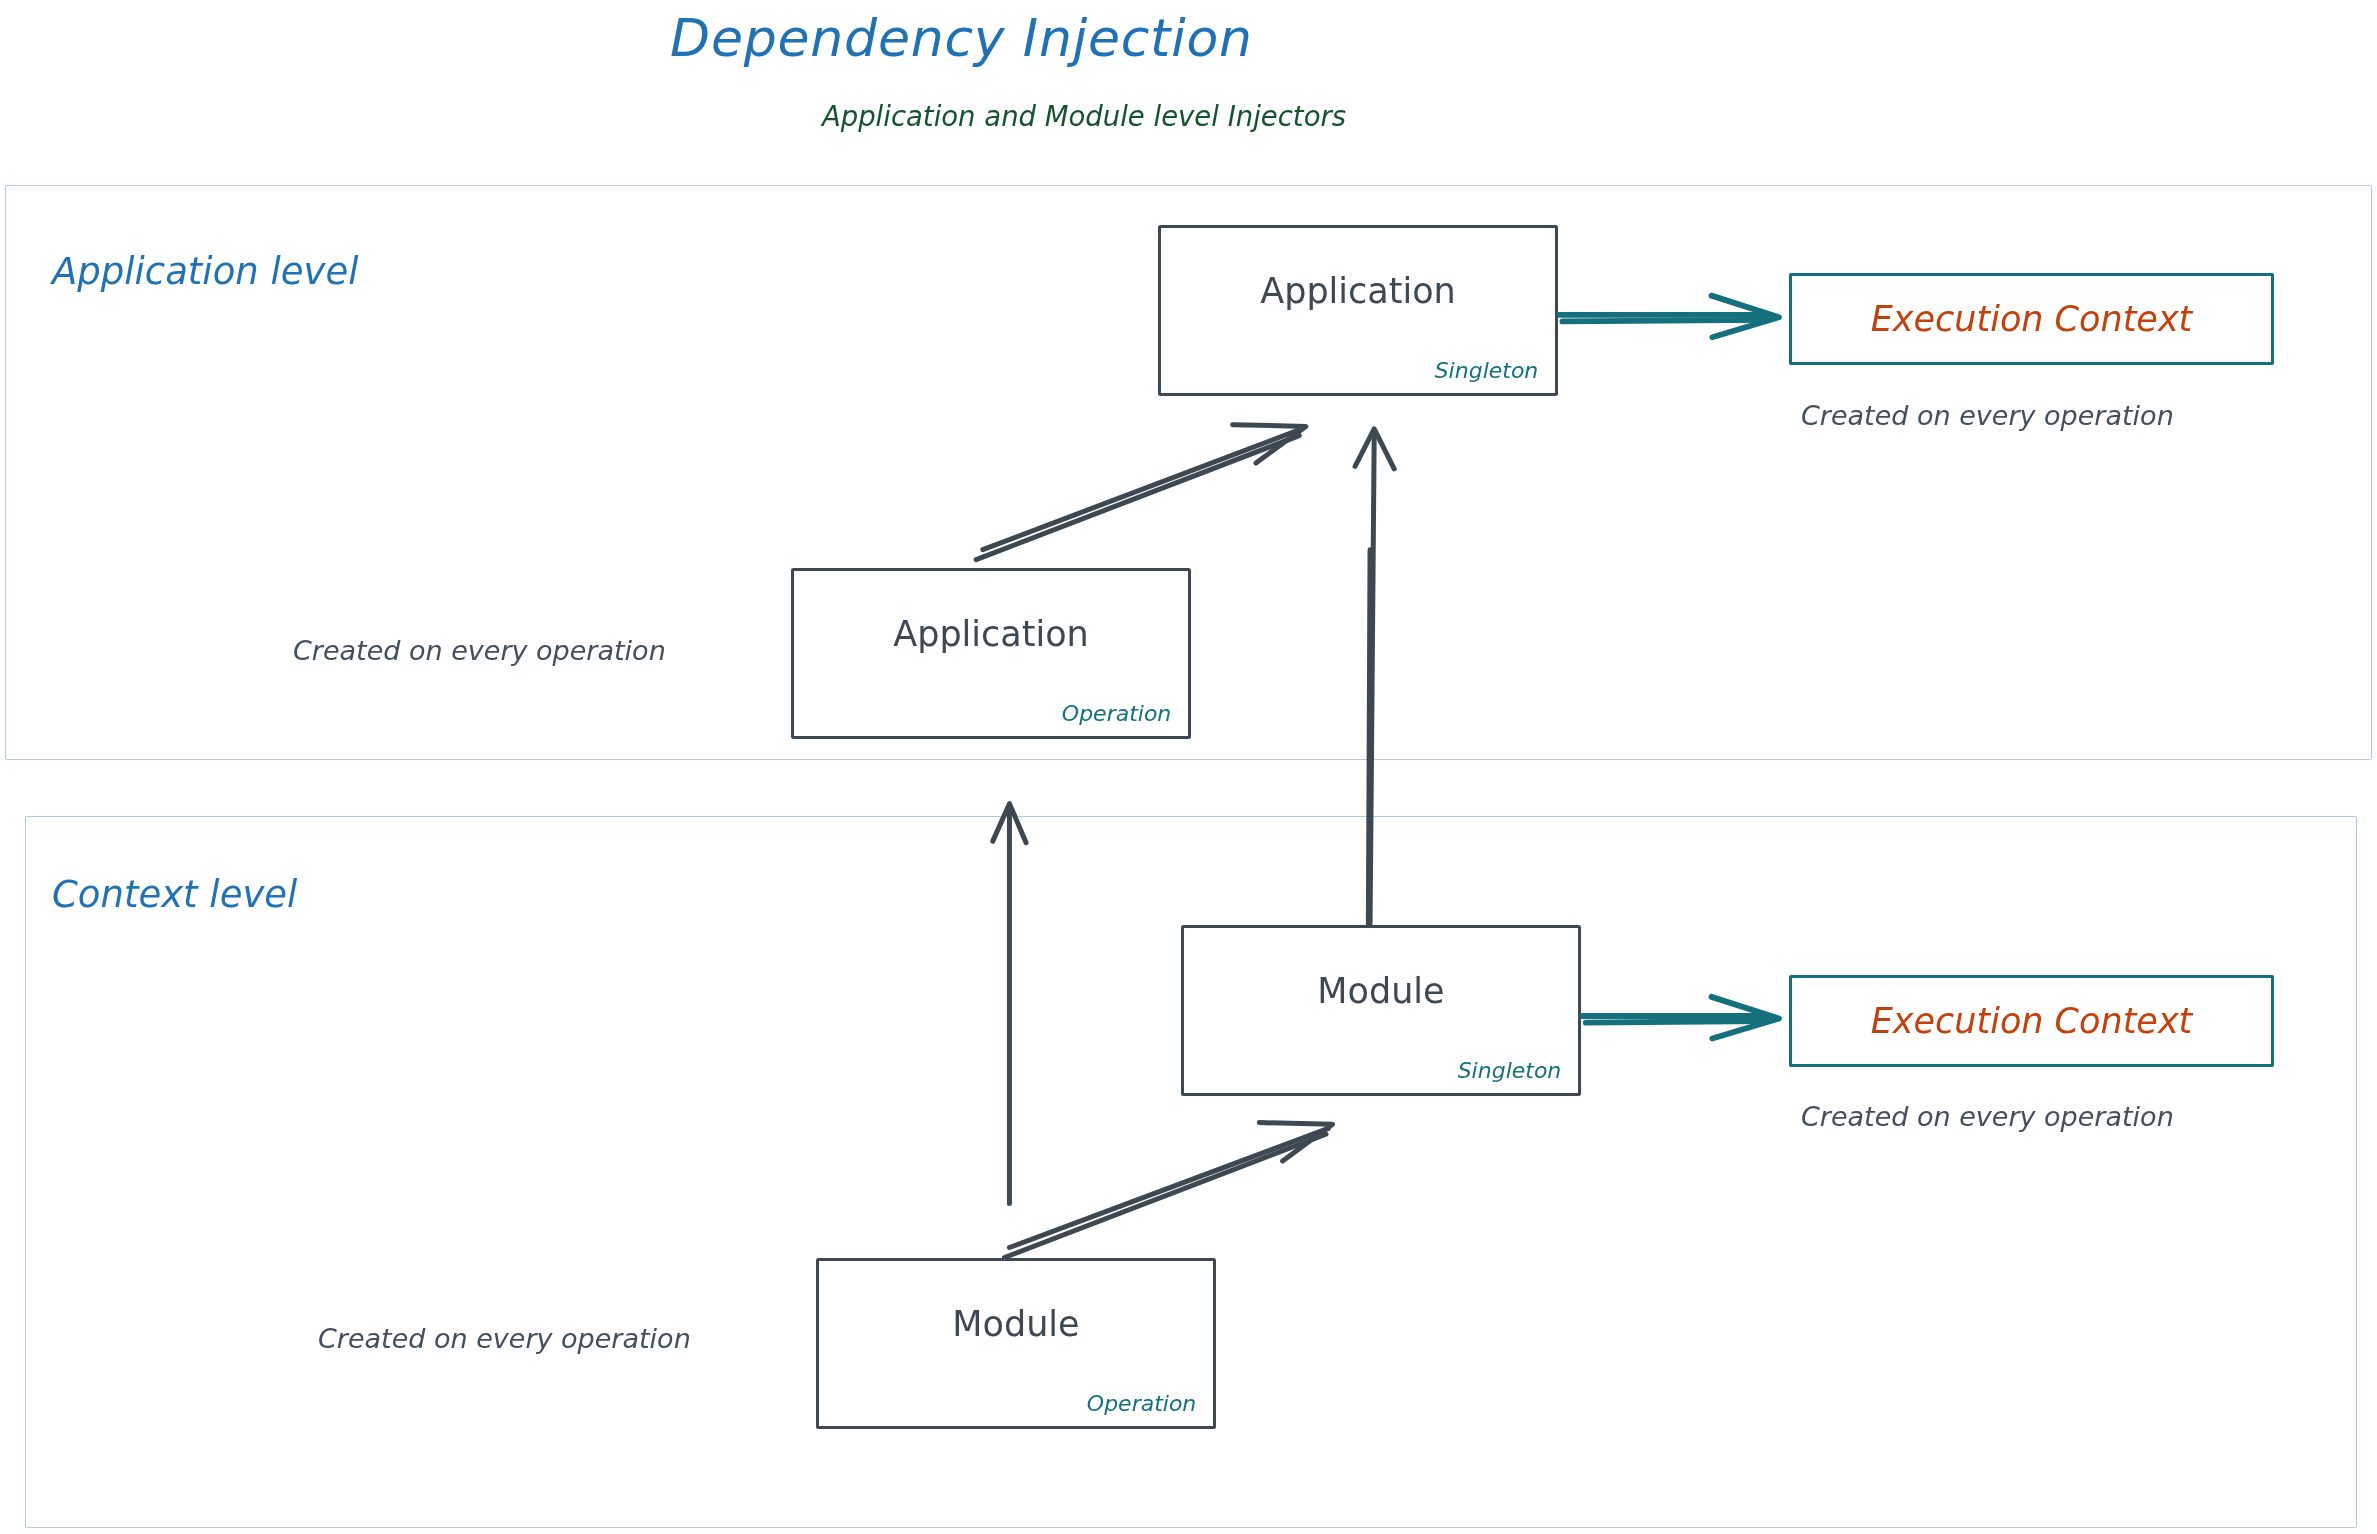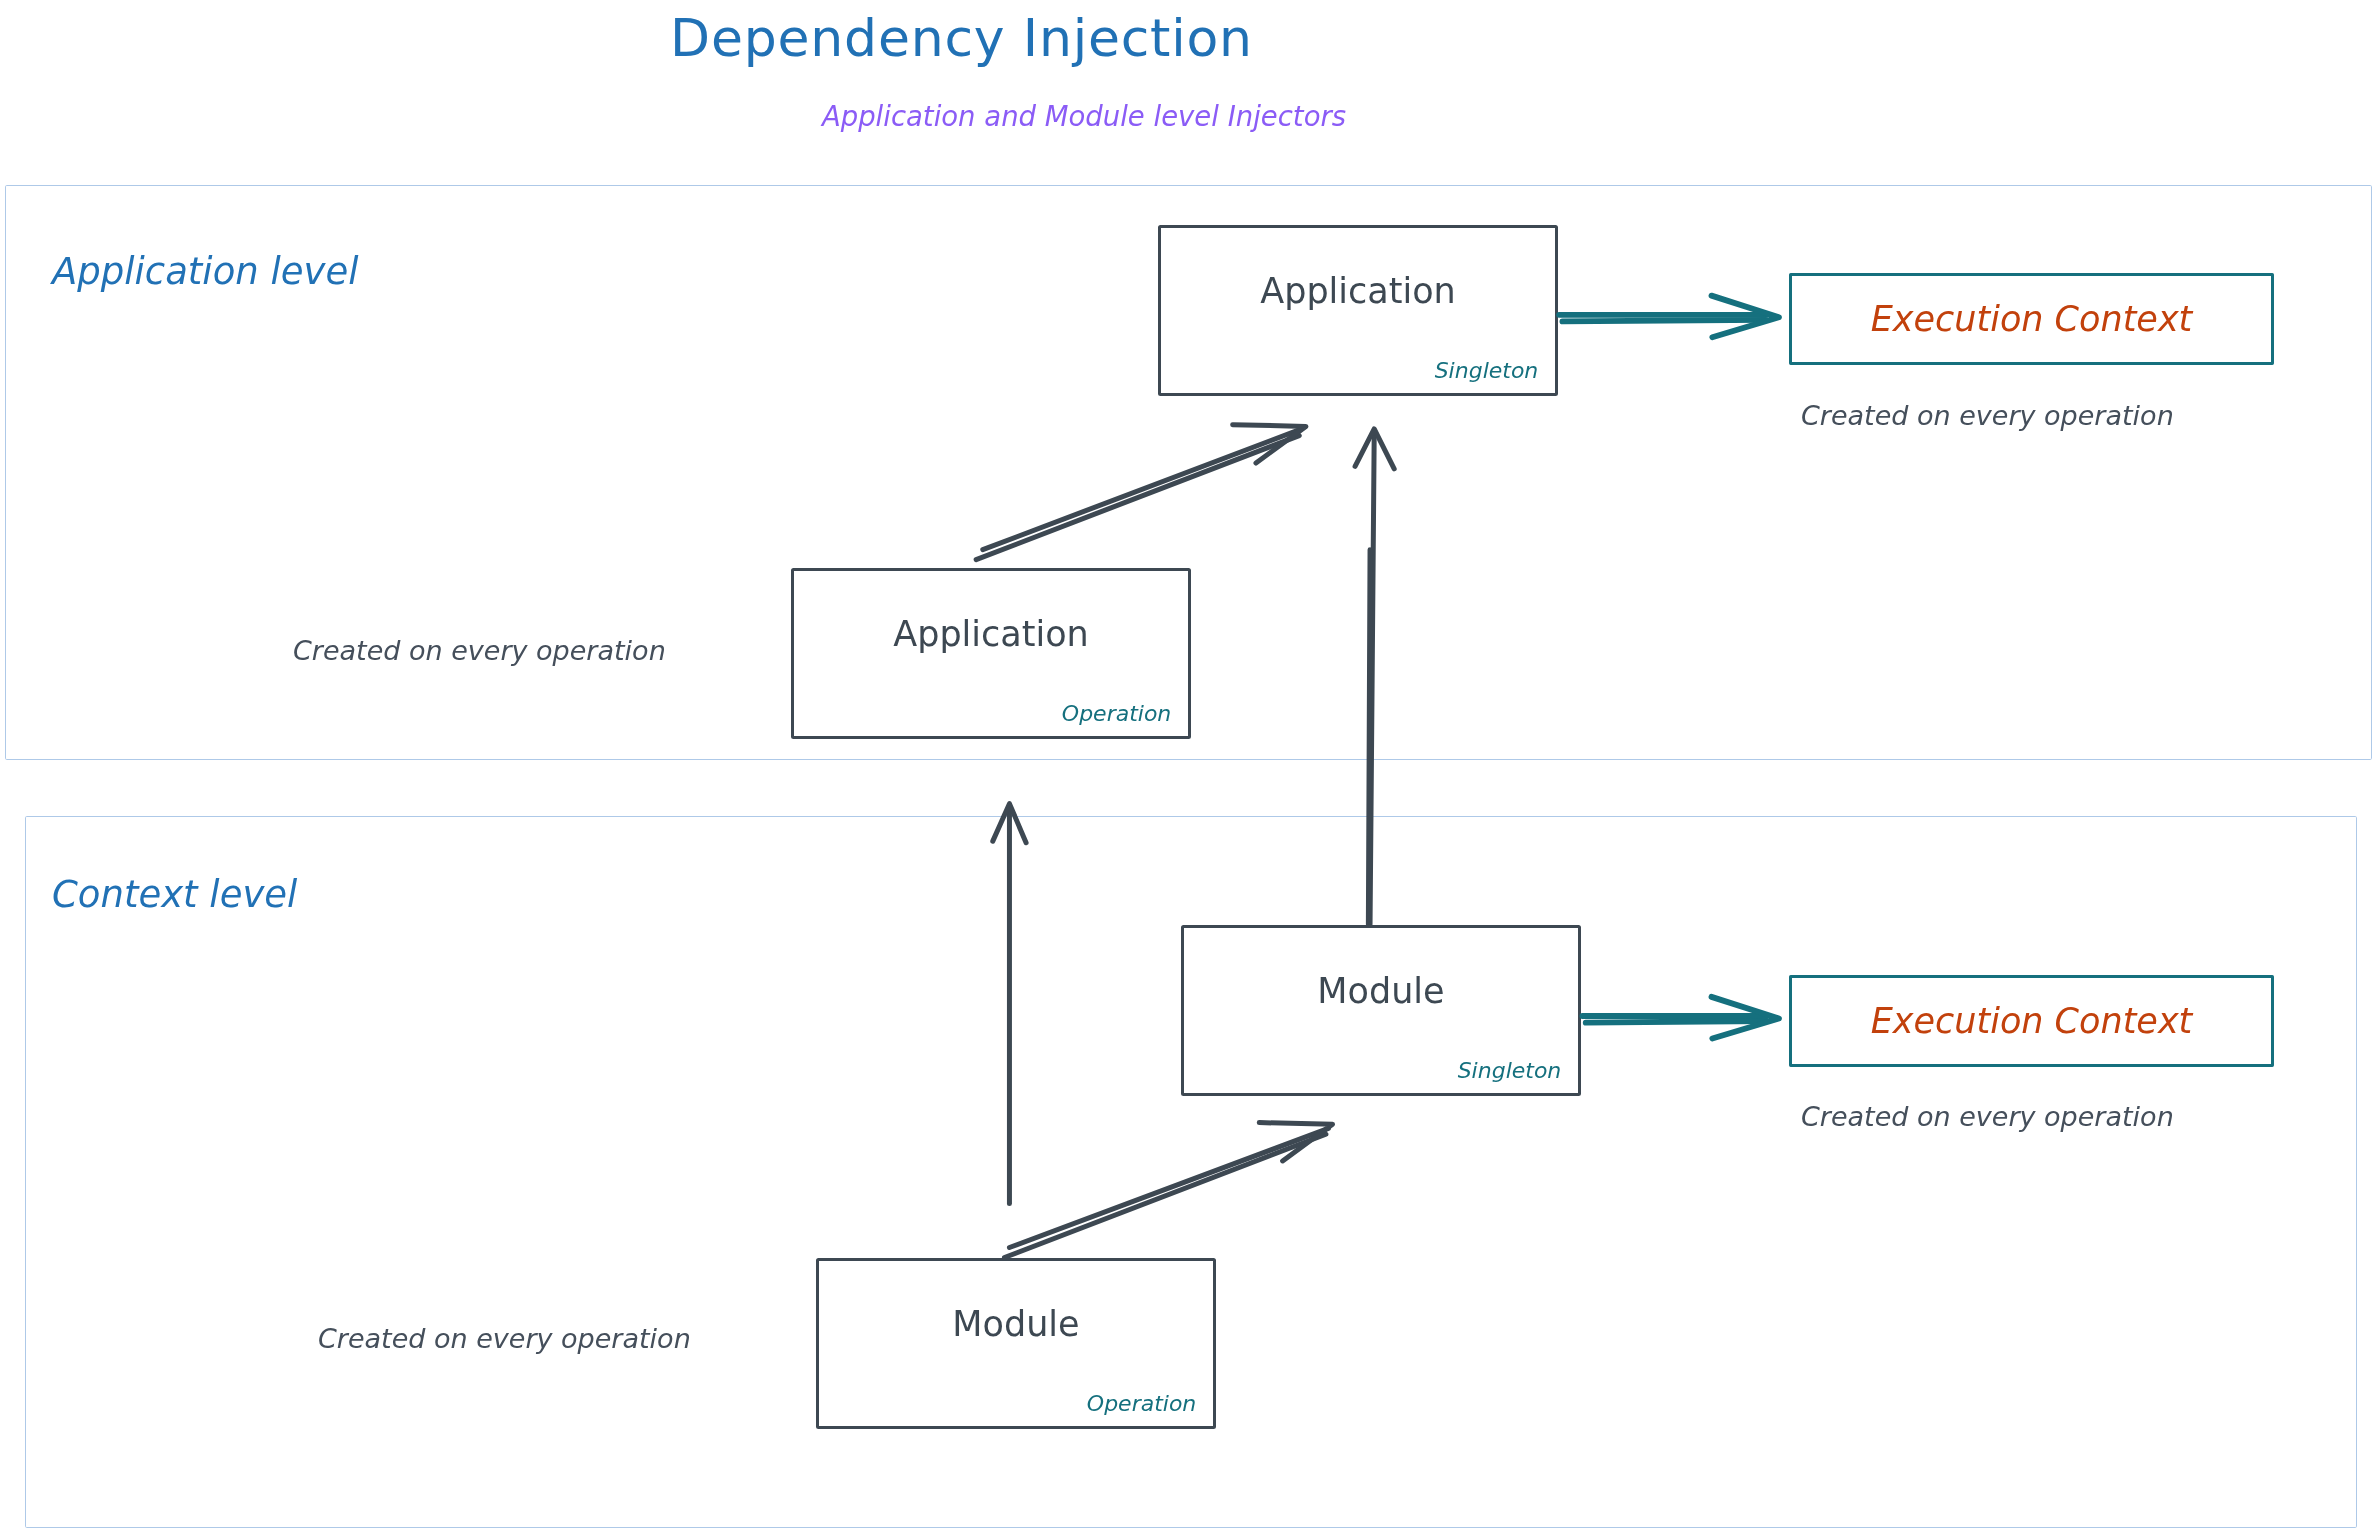--- a/index.html
+++ b/index.html
@@ -24,29 +24,30 @@
 
   
   #title {
     position: absolute;
     left: 0; top: 8.3px;
     width: 1923px;
     text-align: center;
     font-size: 52px;
     color: #2171B5;
     letter-spacing: 0.8px;
+    font-style: italic;
     font-weight: 500;
   }
   #subtitle {
     position: absolute;
     left: 0; top: 100px;
     width: 2168px;
     text-align: center;
     font-size: 27.5px;
-    color: #8b5cf6;
+    color: #14532d;
     font-style: italic;
   }
 
   
   .level-box {
     position: absolute;
     border: 1.7px solid #AEC9E8;
     background: transparent;
     box-sizing: border-box;
     border-radius: 1.7px;

